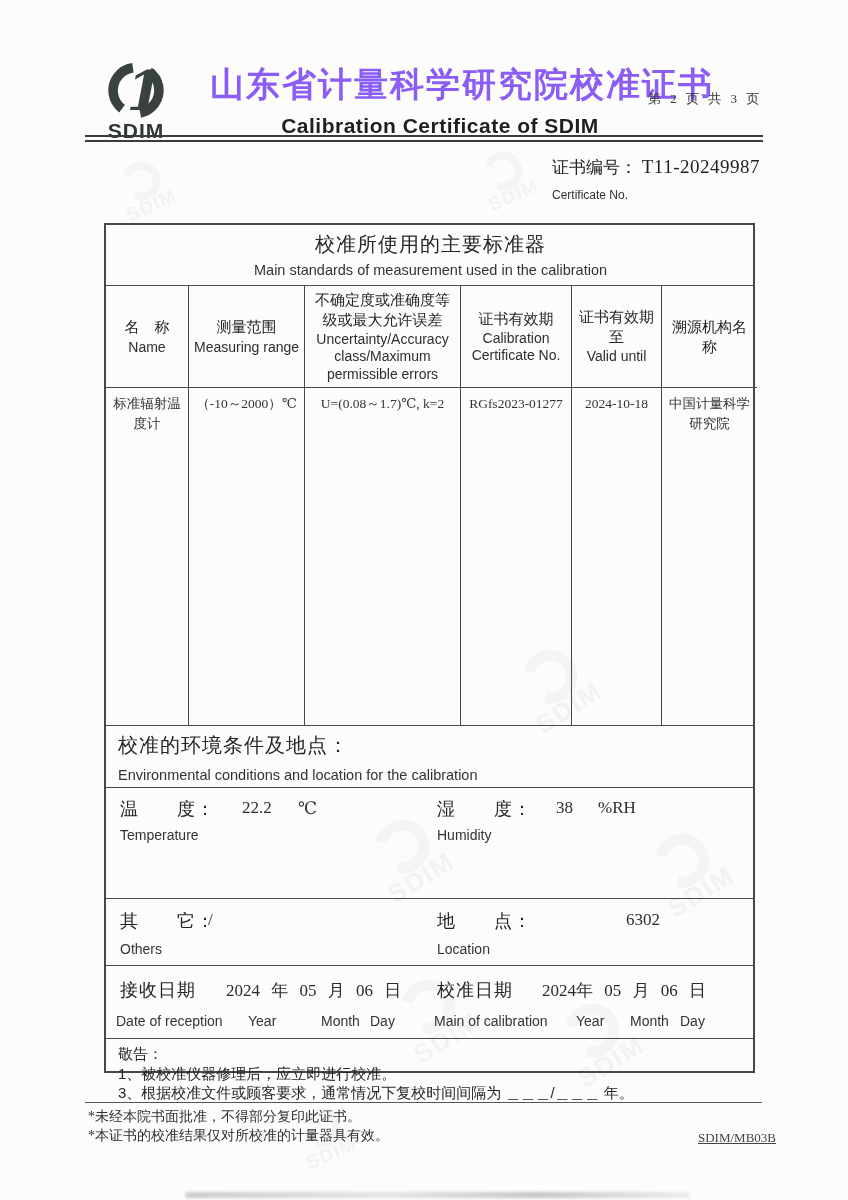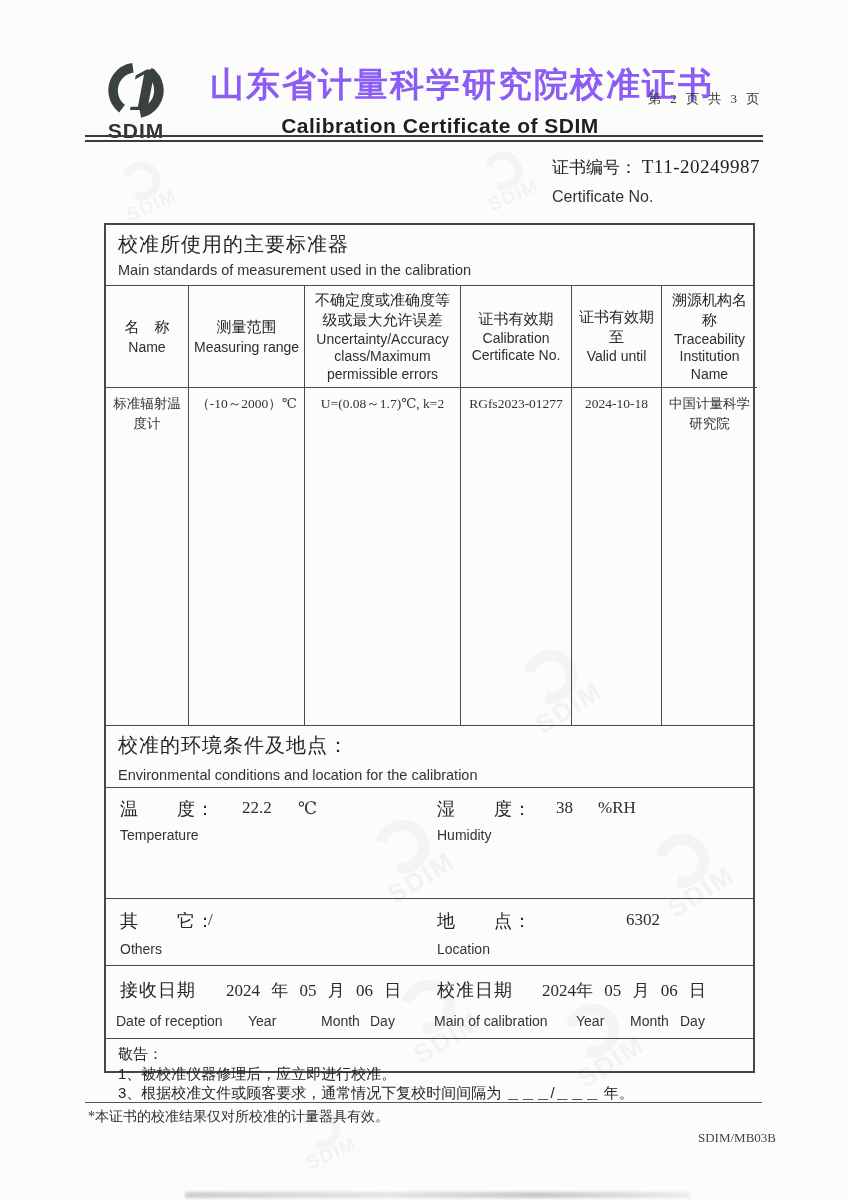--- a/index.html
+++ b/index.html
@@ -21,29 +21,29 @@
   .title-en { font-size:21px; font-weight:bold; letter-spacing:0.5px; color:#1f1f1f; margin-top:6px; }
   .page-info { position:absolute; left:648px; top:90px; font-family:"Liberation Serif",serif;
                font-size:13px; letter-spacing:3px; color:#333; white-space:nowrap; }
   .head-rule { position:absolute; left:85px; top:135px; width:678px; height:7px;
                border-top:2.5px solid #3b3b3b; border-bottom:2px solid #3b3b3b; }
 
   
   .certno { position:absolute; left:552px; top:156px; }
   .certno .line1 { font-size:17px; color:#222; white-space:nowrap; }
   .certno .num { font-family:"Liberation Serif","DejaVu Serif",serif; font-size:19px; letter-spacing:0.5px; }
-  .certno .line2 { font-size:16px; color:#333; margin-top:9px; }
+  .certno .line2 { font-size:12px; color:#333; margin-top:9px; }
 
   
   .mainbox { position:absolute; left:104px; top:223px; width:651px; height:850px;
              border:2px solid #474747; background:transparent; }
   .row { position:relative; border-top:1.5px solid #4a4a4a; }
   .row:first-child { border-top:none; }
 
-  .sec-head { height:60px; padding:6px 10px 0 12px; }
+  .sec-head { height:60px; padding:6px 10px 0 12px;text-align:center; }
   .sec-head .zh { font-size:20px; letter-spacing:1px; color:#262626; }
   .sec-head .en { font-size:14.5px; color:#333; margin-top:4px; }
 
   
   .stdtable { height:440px; display:grid;
               grid-template-columns:83px 116px 156px 111px 90px 95px;
               grid-template-rows:102px 338px; }
   .stdtable .cell { border-right:1.5px solid #4a4a4a; padding:4px 3px; text-align:center;
                     display:flex; flex-direction:column; justify-content:center; }
   .stdtable .cell:nth-child(6n) { border-right:none; }
@@ -71,21 +71,21 @@
 
   
   .notice { height:85px; padding:5px 10px 0 12px; font-size:15px; color:#262626; line-height:19.5px; }
   .notice .blank { letter-spacing:0; }
 
   
   .foot-rule { position:absolute; left:85px; top:1102px; width:677px; border-top:1.5px solid #555; }
   .footnotes { position:absolute; left:88px; top:1107px; font-family:"Liberation Serif","DejaVu Serif",serif;
                font-size:14px; color:#2f2f2f; line-height:19px; }
   .form-code { position:absolute; left:698px; top:1130px; font-family:"Liberation Serif",serif;
-               font-size:13px; color:#444; }
+               font-size:13px; color:#444;text-decoration:underline; }
 
   
   .wm { position:absolute; transform:rotate(-32deg); opacity:0.55; pointer-events:none; }
   .wm .circ { width:54px; height:54px; border:11px solid rgba(158,168,162,0.16); border-radius:50%;
               border-left-color:transparent; margin:0 auto; }
   .wm .txt { font-weight:bold; font-size:26px; letter-spacing:2px; color:rgba(158,168,162,0.20);
              text-align:center; margin-top:-6px; }
   .wm.small { transform:rotate(-24deg) scale(0.72); }
 
   .smudge { position:absolute; left:185px; top:1192px; width:505px; height:6px;
@@ -177,21 +177,20 @@
       <div class="zh">证书有效期</div>
       <div class="en">Calibration Certificate No.</div>
     </div>
     <div class="cell hcell">
       <div class="zh">证书有效期
 至</div>
       <div class="en">Valid until</div>
     </div>
     <div class="cell hcell">
       <div class="zh">溯源机构名称</div>
-      <div class="en">Traceability Institution Name</div>
     </div>
 
     <div class="cell bcell">标准辐射温度计</div>
     <div class="cell bcell">（-10～2000）℃</div>
     <div class="cell bcell">U=(0.08～1.7)℃, k=2</div>
     <div class="cell bcell">RGfs2023-01277</div>
     <div class="cell bcell">2024-10-18</div>
     <div class="cell bcell">中国计量科学研究院</div>
   </div>
 
@@ -244,17 +243,18 @@
     <div>
       <span>3、根据校准文件或顾客要求，通常情况下复校时间间隔为</span>
       <span class="blank">＿＿＿/＿＿＿</span>
       <span>年。</span>
     </div>
   </div>
 </div>
 
 <div class="foot-rule"></div>
 <div class="footnotes">
+  <div>*未经本院书面批准，不得部分复印此证书。</div>
   <div>*本证书的校准结果仅对所校准的计量器具有效。</div>
 </div>
 <div class="form-code">SDIM/MB03B</div>
 
 <div class="smudge"></div>
 
 </body></html>

